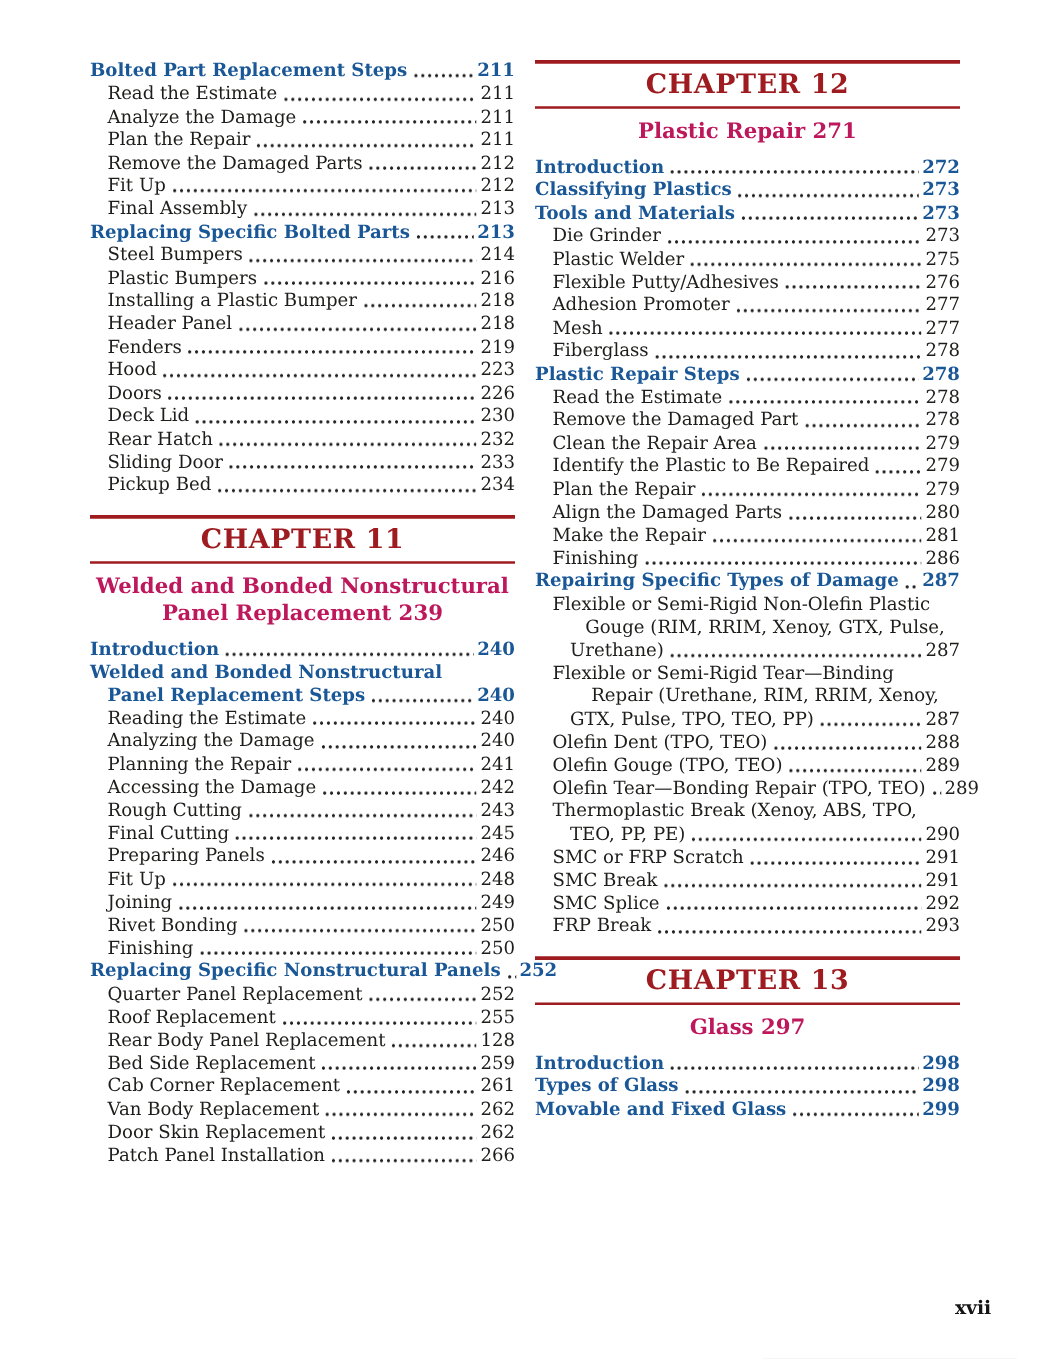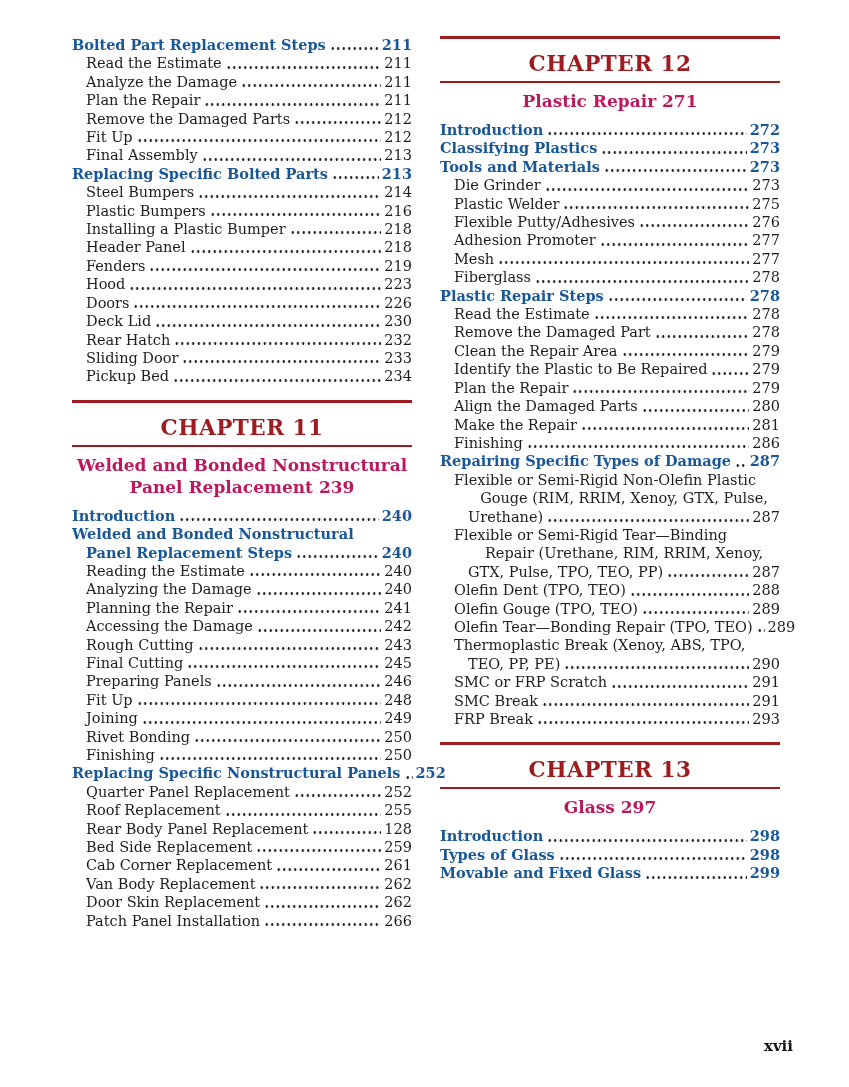--- a/index.html
+++ b/index.html
@@ -14,22 +14,22 @@
     height: 1087px;
     margin: 0 auto;
     background: #ffffff;
     position: relative;
     overflow: hidden;
     font-family: "DejaVu Serif", "Liberation Serif", serif;
     color: var(--ink);
   }
   .columns {
     display: flex;
-    gap: 28px;
-    padding: 36px 69px 0 72px;
+    gap: 16px;
+    padding: 48px 69px 0 72px;
   }
   .col { width: 340px; flex: 0 0 340px; }
 
   
   .entry {
     display: flex;
     align-items: baseline;
     font-size: 14.5px;
     line-height: 18.4px;
   }
@@ -61,21 +61,20 @@
   .rule { width: 100%; }
   .rule-thick { border-top: 3px solid var(--red); }
   .rule-thin { border-top: 2px solid var(--red); }
   .chapter-label {
     text-align: center;
     color: var(--red);
     font-weight: bold;
     font-size: 21.5px;
     letter-spacing: 0.5px;
     padding: 4px 0 5px;
-    margin-top: 8px;
   }
   .chapter-title {
     text-align: center;
     font-weight: bold;
     font-size: 17px;
     line-height: 22px;
     margin: 7px 0 9px;
     color: #be185d;
   }
 
@@ -466,20 +465,25 @@
           <span class="label">SMC or FRP Scratch</span>
           <span class="leader"></span>
           <span class="pagenum">291</span>
         </div>
         <div class="entry sub">
           <span class="label">SMC Break</span>
           <span class="leader"></span>
           <span class="pagenum">291</span>
         </div>
         <div class="entry sub">
+          <span class="label">SMC Splice</span>
+          <span class="leader"></span>
+          <span class="pagenum">292</span>
+        </div>
+        <div class="entry sub">
           <span class="label">FRP Break</span>
           <span class="leader"></span>
           <span class="pagenum">293</span>
         </div>
         <div class="chapter-block">
           <div class="rule rule-thick"></div>
           <div class="chapter-label">CHAPTER 13</div>
           <div class="rule rule-thin"></div>
         </div>
         <div class="chapter-title">

